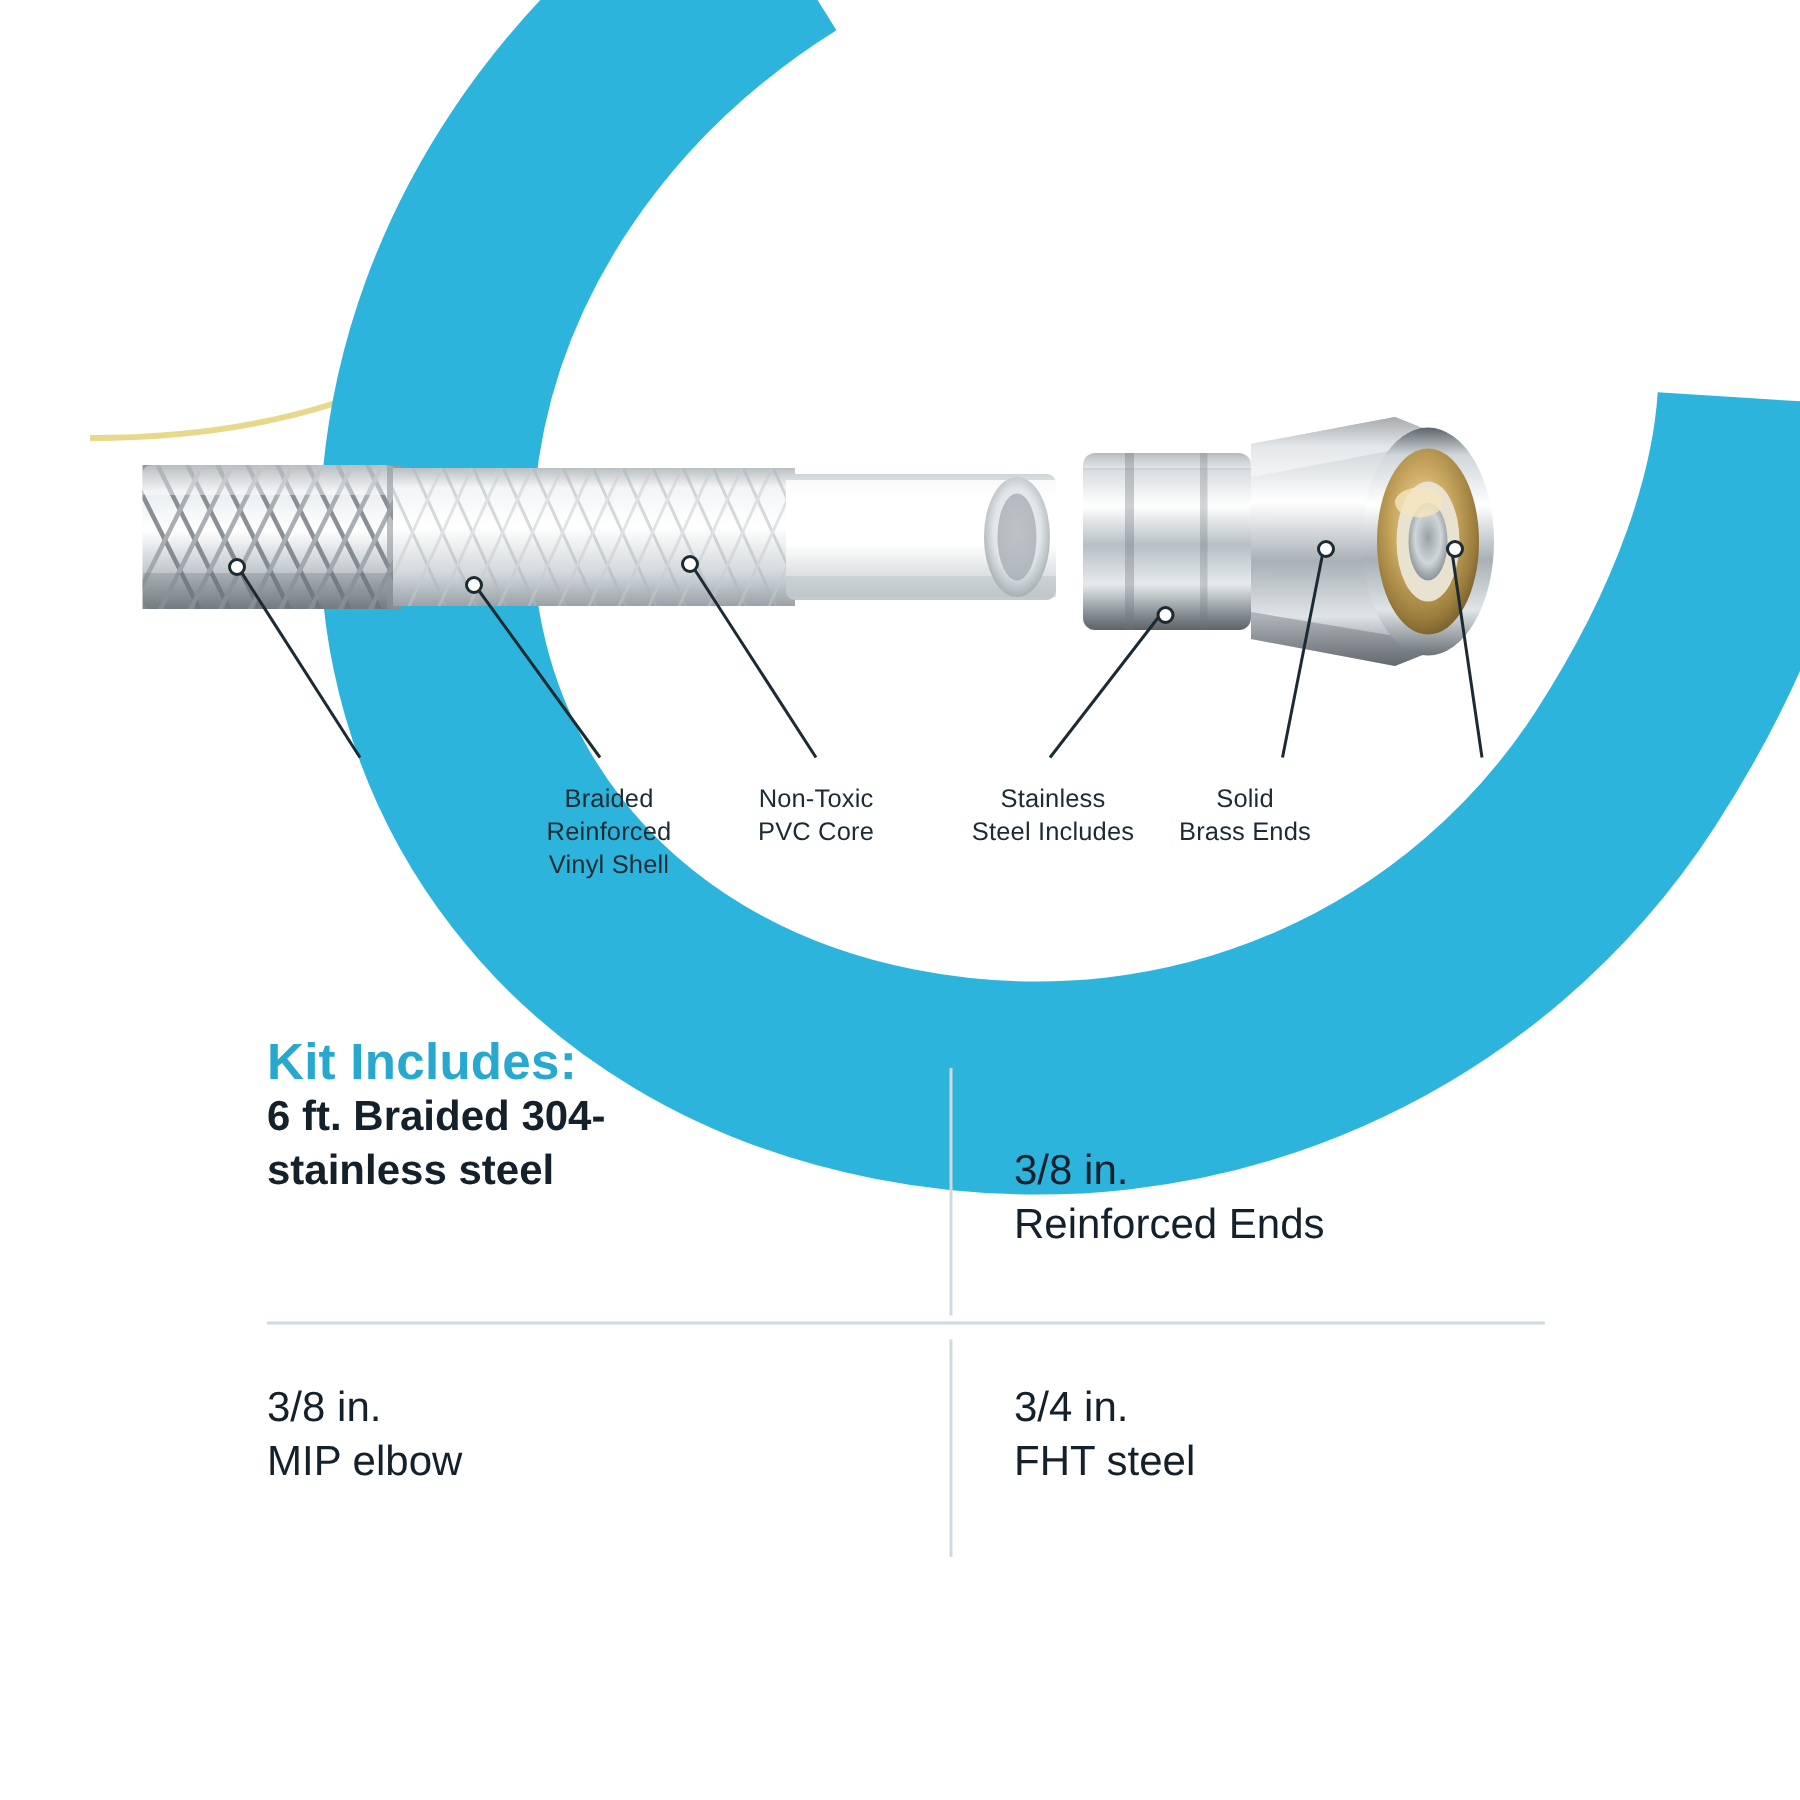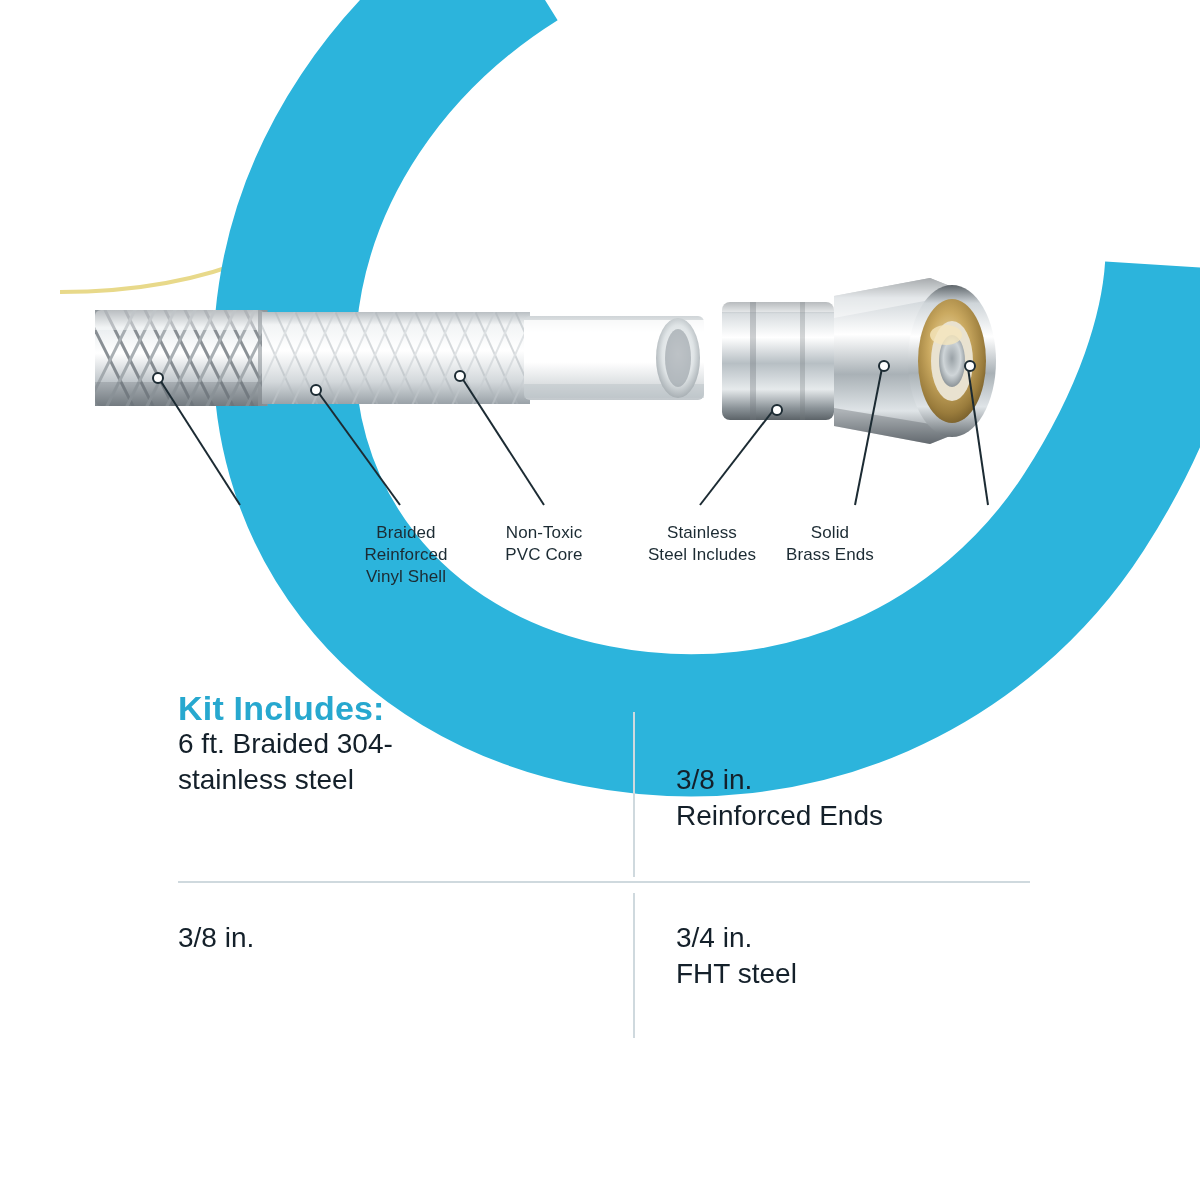--- a/index.html
+++ b/index.html
@@ -56,21 +56,21 @@
     top: 712px;
     width: 852px;
     height: 320px;
   }
   .kit-cell {
     position: absolute;
     font-size: 28px;
     line-height: 36px;
     color: #14202a;
   }
-  .kit-cell-1 { left: 0px;   top: 14px;  width: 420px; }
+  .kit-cell-1 { left: 0px;   top: 14px;  width: 420px; font-weight: bold; }
   .kit-cell-2 { left: 498px; top: 50px;  width: 420px; }
   .kit-cell-3 { left: 0px;   top: 208px; width: 420px; }
   .kit-cell-4 { left: 498px; top: 208px; width: 420px; }
 
   .rule-h {
     position: absolute;
     left: 178px;
     top: 881px;
     width: 852px;
     height: 2px;
@@ -327,20 +327,21 @@
       <div>stainless steel</div>
     </div>
 
     <div class="kit-cell kit-cell-2">
       <div>3/8 in.</div>
       <div>Reinforced Ends</div>
     </div>
 
     <div class="kit-cell kit-cell-3">
       <div>3/8 in.</div>
+      <div>MIP elbow</div>
     </div>
 
     <div class="kit-cell kit-cell-4">
       <div>3/4 in.</div>
       <div>FHT steel</div>
     </div>
   </div>
 
 </div>
 

